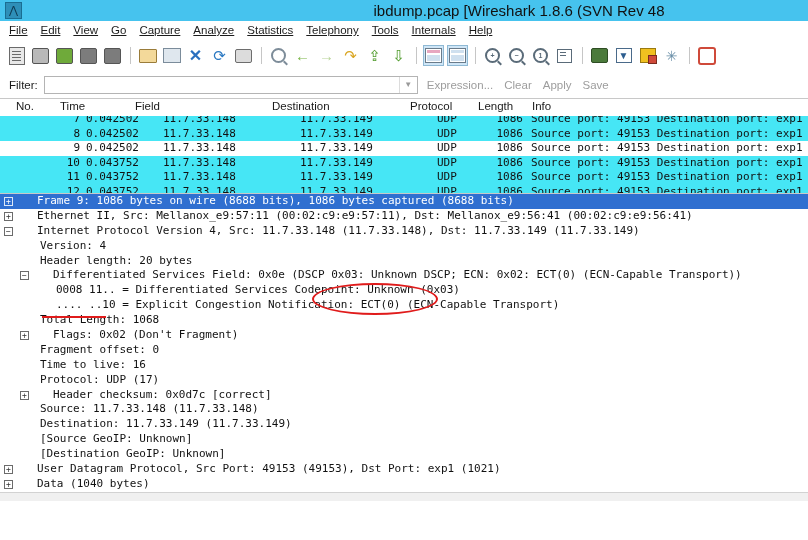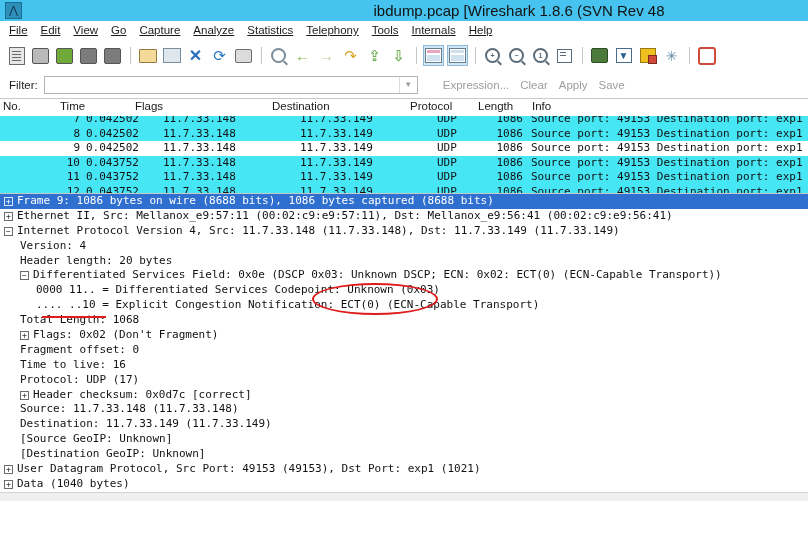--- a/index.html
+++ b/index.html
@@ -115,21 +115,21 @@
   .filter-input{
     border:0;outline:0;background:transparent;
     width:352px;height:16px;font-size:11px;
     font-family:"Liberation Sans",sans-serif;color:#111;padding-left:3px;
   }
   .filter-arrow{
     width:17px;height:16px;display:flex;align-items:center;justify-content:center;
     color:#9a9a9a;font-size:8px;border-left:1px solid #dcdcdc;
   }
   .filter-btn{font-size:11.5px;color:#9d9d9d;margin-left:11px;white-space:nowrap;}
-  .filter-btn.first{margin-left:25px;}
+  .filter-btn.first{margin-left:9px;}
 
   
   .plist{
     position:relative;width:808px;height:94px;
     background:#ffffff;overflow:hidden;
     border-top:1px solid #c8c8c8;
   }
   .plist-head{
     position:absolute;top:0;left:0;right:0;height:17px;
     background:#ffffff;z-index:3;
@@ -161,21 +161,21 @@
   }
   .drow.sel{background:#2f6fd0;color:#ffffff;}
   .drow .twisty{
     display:inline-block;width:9px;height:9px;
     border:1px solid #6b6b6b;background:#fff;
     font-size:8px;line-height:7px;text-align:center;
     color:#333;vertical-align:middle;margin-right:4px;
     font-family:"DejaVu Sans Mono",monospace;box-sizing:border-box;
   }
   .drow.sel .twisty{border-color:#dde8f7;background:#2f6fd0;color:#fff;}
-  .drow .txt{vertical-align:middle;}
+  .drow .txt{vertical-align:middle;margin-left:20px;}
 
   .ind0{padding-left:4px;}
   .ind1{padding-left:20px;}
   .ind2{padding-left:36px;}
 
   
   .ann-ellipse{
     position:absolute;border:2px solid #e01b1b;border-radius:50%;
     pointer-events:none;z-index:9;background:transparent;
   }
@@ -311,23 +311,23 @@
       <span class="filter-arrow">▼</span>
     </div>
     <div class="filter-btn first">Expression...</div>
     <div class="filter-btn">Clear</div>
     <div class="filter-btn">Apply</div>
     <div class="filter-btn">Save</div>
   </div>
 
   <div class="plist">
     <div class="plist-head">
-      <span class="col" style="left:3px">No.</span>
+      <span class="col" style="left:16px">No.</span>
       <span class="col" style="left:60px">Time</span>
-      <span class="col" style="left:135px">Flags</span>
+      <span class="col" style="left:135px">Field</span>
       <span class="col" style="left:272px">Destination</span>
       <span class="col" style="left:410px">Protocol</span>
       <span class="col" style="left:478px">Length</span>
       <span class="col" style="left:532px">Info</span>
     </div>
 
     <div class="plist-rows">
       <div class="prow alt">
         <span class="c num" style="left:0;width:80px">7</span>
         <span class="c" style="left:86px">0.042502</span>
@@ -399,21 +399,21 @@
     <div class="drow ind1">
       <span class="txt">Version: 4</span>
     </div>
     <div class="drow ind1">
       <span class="txt">Header length: 20 bytes</span>
     </div>
     <div class="drow ind1" style="padding-left:4px">
       <span style="display:inline-block;width:16px"></span><span class="twisty">−</span><span class="txt">Differentiated Services Field: 0x0e (DSCP 0x03: Unknown DSCP; ECN: 0x02: ECT(0) (ECN-Capable Transport))</span>
     </div>
     <div class="drow ind2">
-      <span class="txt">0000 11.. = Differentiated Services Codepoint: Unknown (0x03)</span>
+      <span class="txt">0008 11.. = Differentiated Services Codepoint: Unknown (0x03)</span>
     </div>
     <div class="drow ind2">
       <span class="txt">.... ..10 = Explicit Congestion Notification: ECT(0) (ECN-Capable Transport)</span>
     </div>
     <div class="drow ind1">
       <span class="txt">Total Length: 1068</span>
     </div>
     <div class="drow ind1" style="padding-left:4px">
       <span style="display:inline-block;width:16px"></span><span class="twisty">+</span><span class="txt">Flags: 0x02 (Don't Fragment)</span>
     </div>

